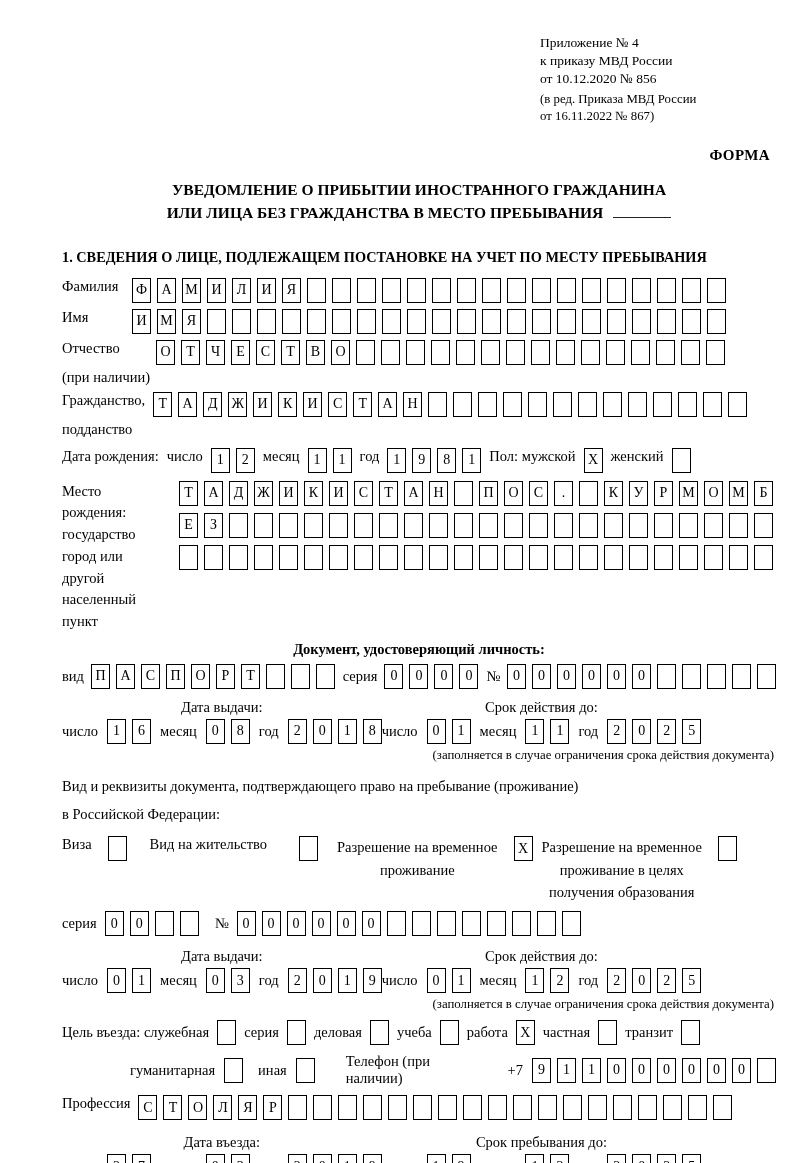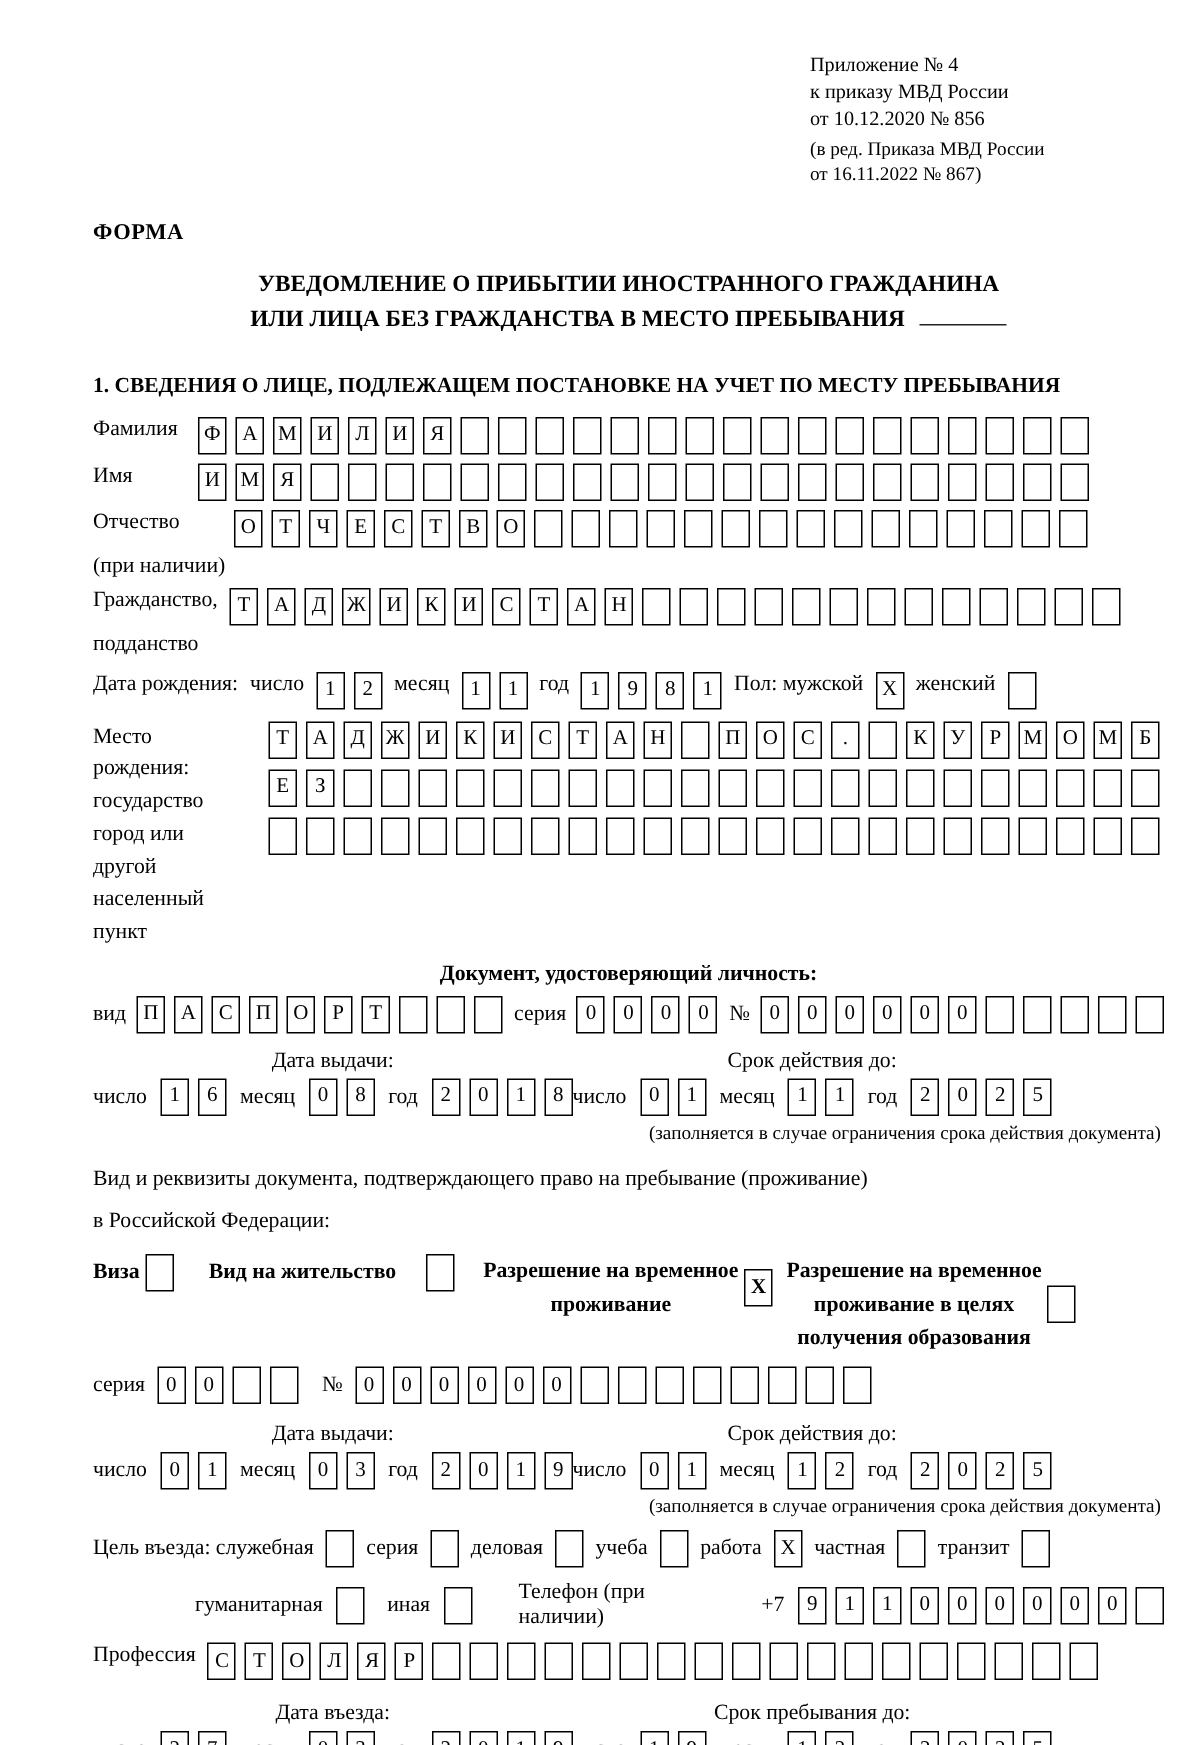--- a/index.html
+++ b/index.html
@@ -4,21 +4,21 @@
 <style>
   html,body{margin:0;padding:0;background:#fff;}
   .page{
     width:800px;min-height:1163px;box-sizing:border-box;
     padding:34px 24px 14px 62px;
     font-family:"Liberation Serif","DejaVu Serif",serif;
     font-size:14.5px;color:#000;position:relative;overflow:hidden;
   }
   .annex{margin-left:478px;line-height:1.32;font-size:13.5px;}
   .annex .sub{margin-top:4px;font-size:12.8px;}
-  .form-word{font-weight:bold;font-size:15px;margin:22px 6px 0 0;letter-spacing:.4px;}
+  .form-word{text-align:right;font-weight:bold;font-size:15px;margin:22px 6px 0 0;letter-spacing:.4px;}
   .title{text-align:center;font-weight:bold;font-size:15.5px;line-height:1.5;margin-top:14px;}
   .blank-line{display:inline-block;width:58px;border-bottom:1.7px solid #222;height:.9em;margin-left:10px;}
   .sec-h{font-weight:bold;font-size:14.3px;margin:24px 0 12px 0;}
   .row{display:flex;align-items:flex-start;margin:6px 0;}
   .cells{display:flex;gap:6px;flex:0 0 auto;}
   .cell{
     width:19px;height:25px;flex:0 0 auto;box-sizing:border-box;
     border:1.6px solid #000;display:flex;align-items:center;justify-content:center;
     font-size:14px;background:#fff;
   }
@@ -30,21 +30,21 @@
   .col-l{flex:0 0 105px;line-height:1.5;}
   .col-r{display:flex;flex-direction:column;gap:7px;}
   .dgroup .dhead{text-align:center;margin:4px 0 3px 0;}
   .dline{display:flex;align-items:center;gap:9px;}
   .dline .cells{gap:6px;}
   .dates{display:flex;align-items:flex-start;margin:4px 0;}
   .note{font-size:12.8px;text-align:right;margin:2px 2px 4px 0;}
   .doc-row{display:flex;align-items:center;justify-content:space-between;margin:6px 0;}
   .doc-row .grp{display:flex;align-items:center;gap:7px;}
   .rtypes{display:flex;align-items:flex-start;gap:9px;margin:8px 0 6px 0;}
-  .rtypes .opt{display:flex;align-items:center;gap:4px;font-weight:bold;}
+  .rtypes .opt{display:flex;align-items:flex-start;gap:16px;}
   .rtypes .optlbl{text-align:center;line-height:1.55;}
   .purpose{display:flex;align-items:center;gap:8px;flex-wrap:nowrap;margin:8px 0 4px 0;}
   .purpose2{display:flex;align-items:center;gap:9px;margin:8px 0;padding-left:68px;}
   .ser-row{display:flex;align-items:center;gap:8px;margin:8px 0;}
   .intro{line-height:1.9;margin-top:10px;}
 </style>
 </head>
 <body>
 
 <div class="page">

